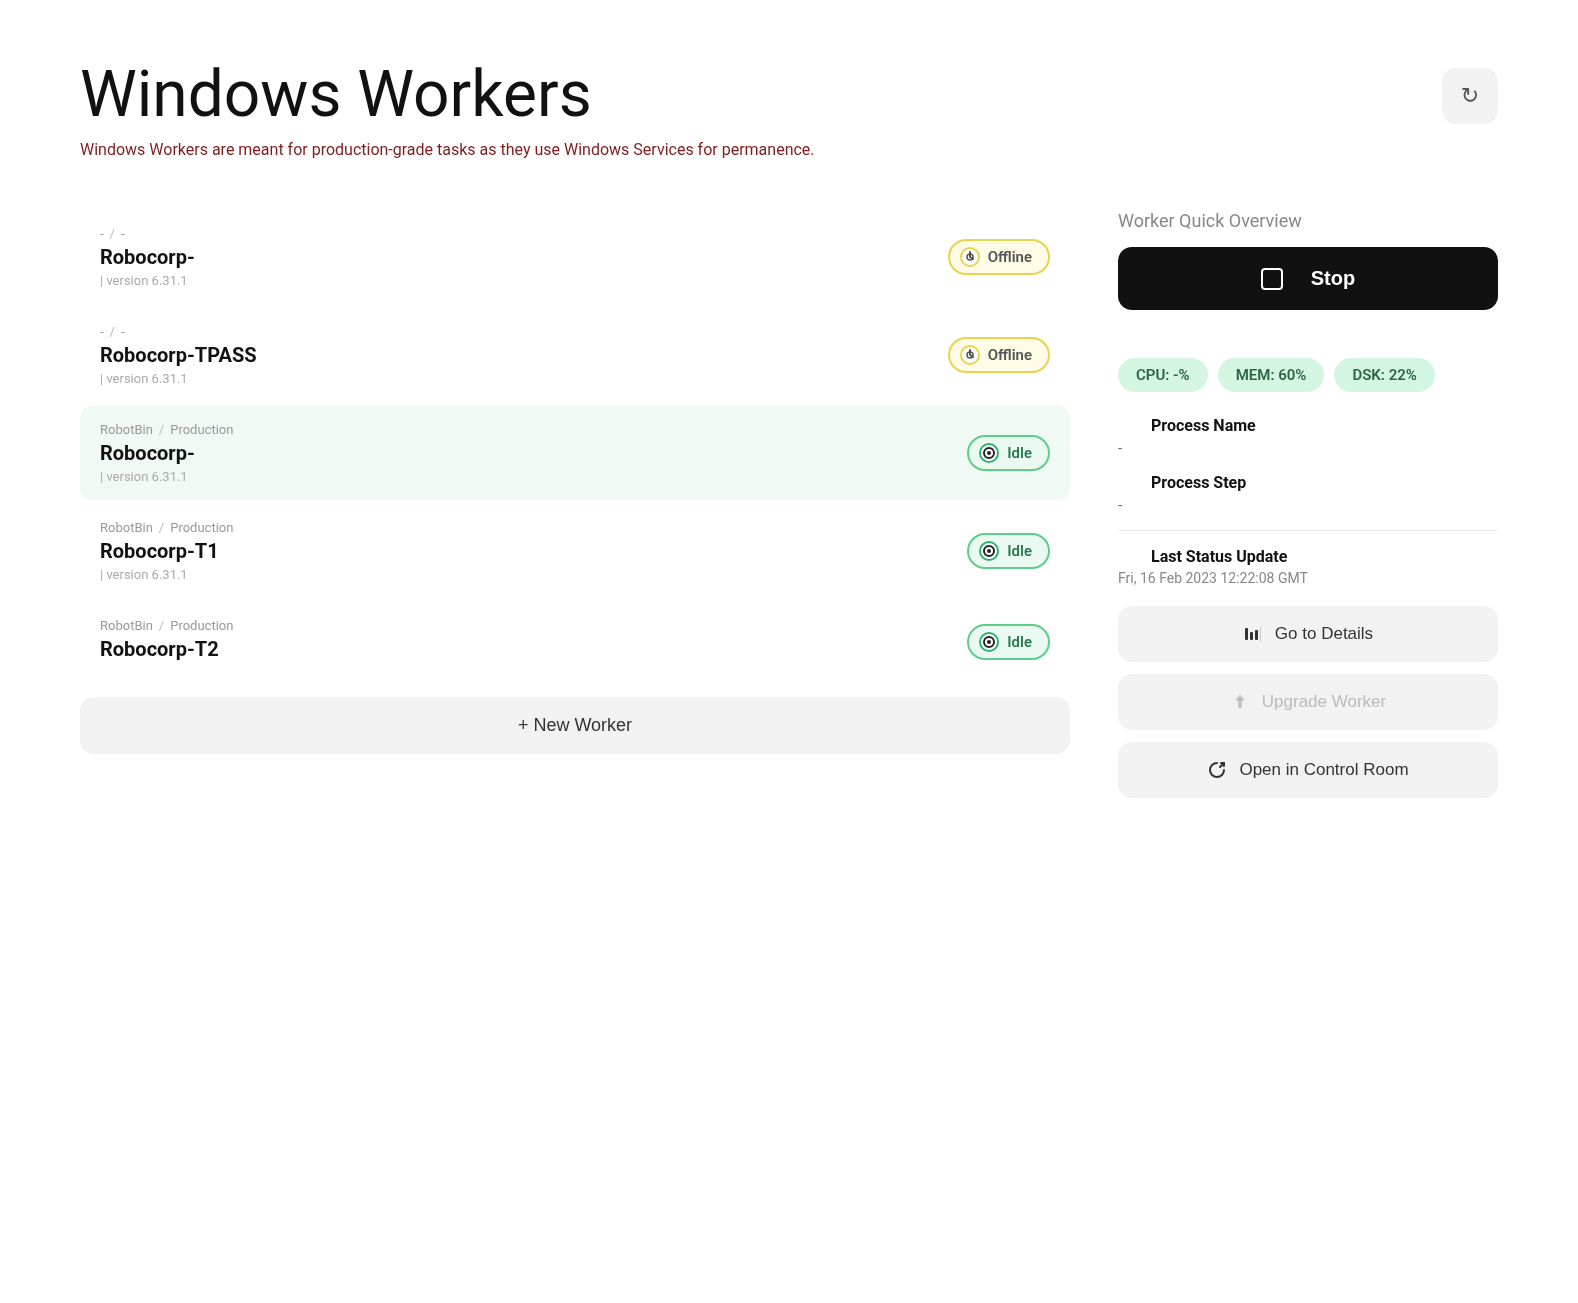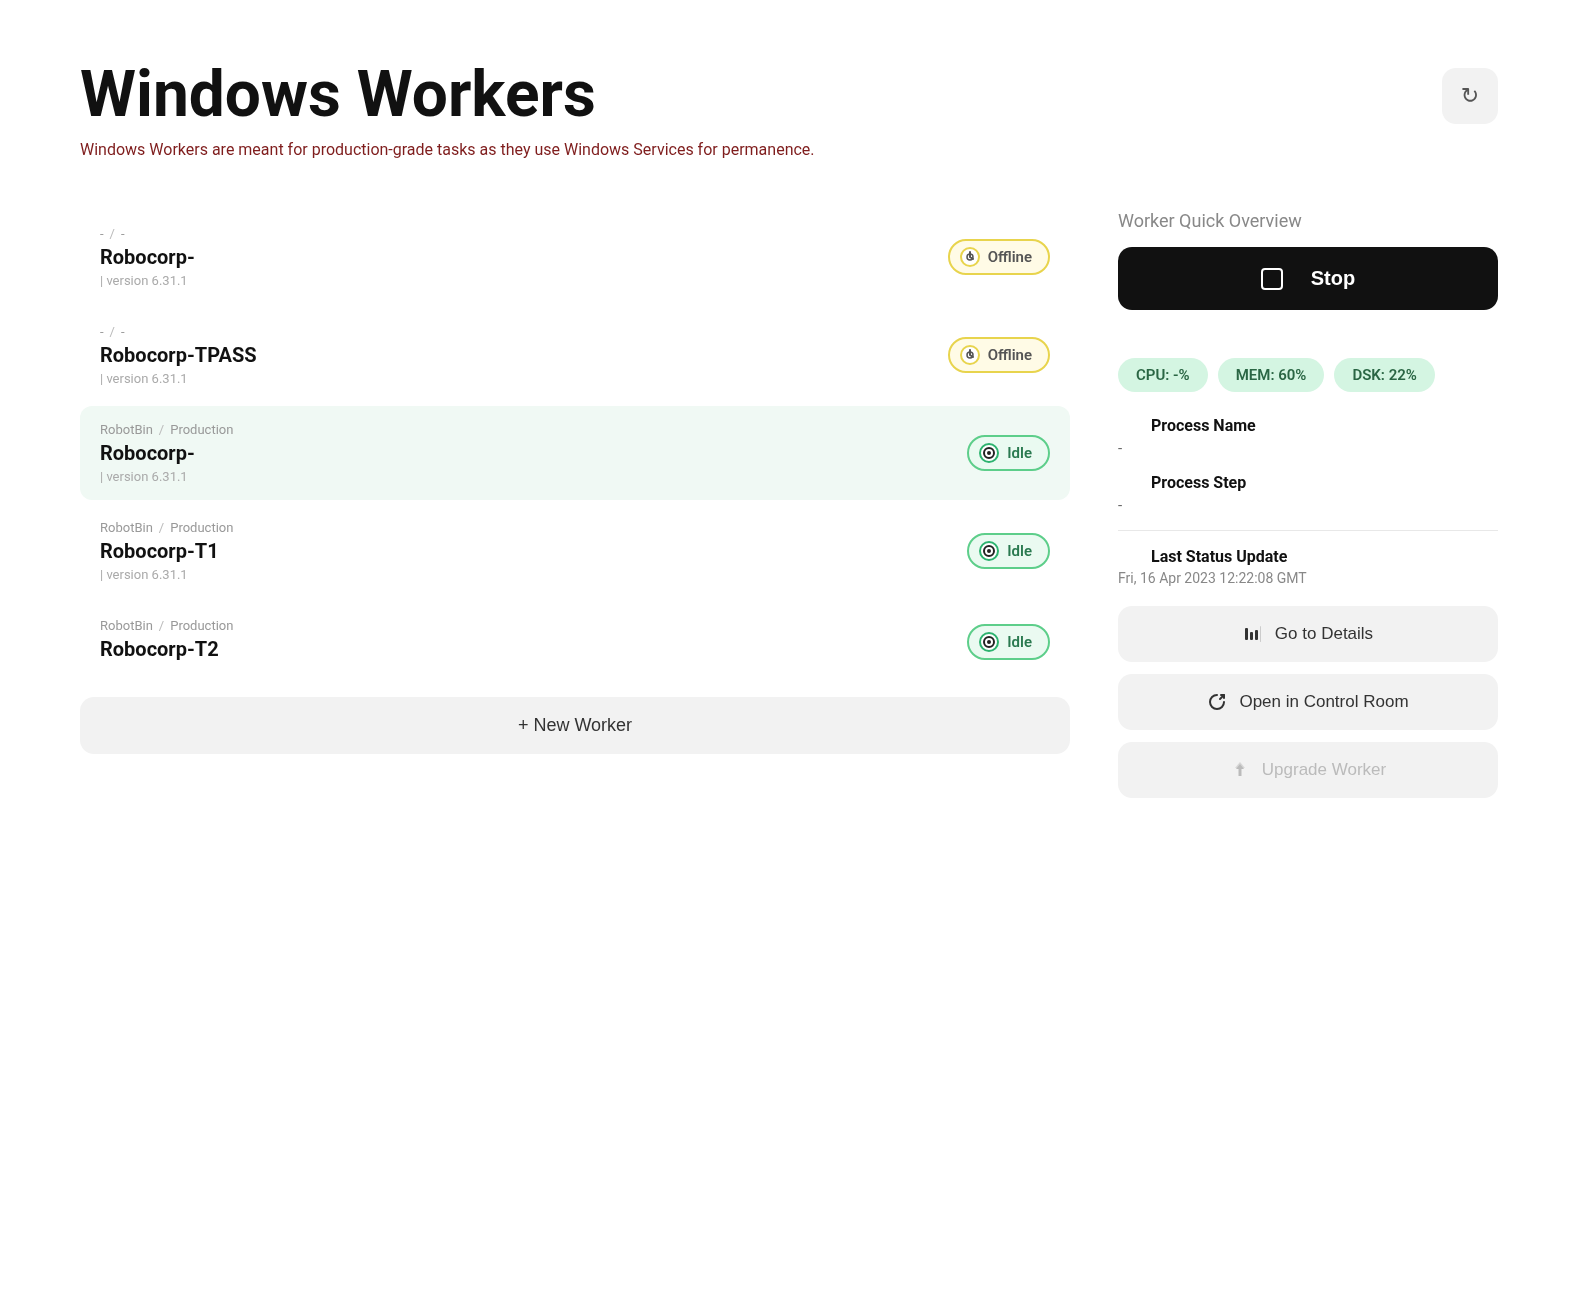--- a/index.html
+++ b/index.html
@@ -11,21 +11,21 @@
       padding: 60px 80px;
     }
     .header {
       display: flex;
       align-items: flex-start;
       justify-content: space-between;
       margin-bottom: 8px;
     }
     .page-title {
       font-size: 64px;
-      font-weight: 700;
+      font-weight: 400;
       color: #111;
       line-height: 1.1;
     }
     .refresh-btn {
       width: 56px;
       height: 56px;
       border-radius: 14px;
       background: #f2f2f2;
       border: none;
       cursor: pointer;
@@ -387,49 +387,49 @@
 
     <div class="detail-section">
       <div class="detail-label">Process Step</div>
       <div class="detail-value">-</div>
     </div>
 
     <hr class="divider">
 
     <div class="detail-section last-update">
       <div class="detail-label">Last Status Update</div>
-      <div class="last-update-time">Fri, 16 Apr 2023 12:22:08 GMT</div>
+      <div class="last-update-time">Fri, 16 Feb 2023 12:22:08 GMT</div>
     </div>
 
     <button class="action-btn">
       <span class="btn-icon">
         <svg width="20" height="20" viewBox="0 0 20 20" fill="none" xmlns="http://www.w3.org/2000/svg">
           <rect x="2" y="4" width="3" height="12" rx="1" fill="#333"></rect>
           <rect x="7" y="8" width="3" height="8" rx="1" fill="#333"></rect>
           <rect x="12" y="6" width="3" height="10" rx="1" fill="#333"></rect>
           <rect x="17" y="2" width="1" height="16" rx="0.5" fill="#ccc"></rect>
         </svg>
       </span>
       <span>Go to Details</span>
     </button>
 
+    <button class="action-btn disabled">
+      <span class="btn-icon">
+        <svg width="20" height="20" viewBox="0 0 20 20" fill="none" xmlns="http://www.w3.org/2000/svg">
+          <path d="M10 4L14 9H11V16H9V9H6L10 4Z" fill="#bbb"></path>
+          <path d="M10 2L15 8H12V16H8V8H5L10 2Z" fill="#bbb" opacity="0.5"></path>
+        </svg>
+      </span>
+      <span>Upgrade Worker</span>
+    </button>
+
     <button class="action-btn">
       <span class="btn-icon">
         <svg width="20" height="20" viewBox="0 0 20 20" fill="none" xmlns="http://www.w3.org/2000/svg">
           <path d="M10 3C6.13 3 3 6.13 3 10C3 13.87 6.13 17 10 17C13.87 17 17 13.87 17 10" stroke="#333" stroke-width="2" stroke-linecap="round" fill="none"></path>
           <path d="M14 3L17 3L17 6" stroke="#333" stroke-width="2" stroke-linecap="round" stroke-linejoin="round"></path>
           <path d="M17 3L13 7" stroke="#333" stroke-width="2" stroke-linecap="round"></path>
         </svg>
       </span>
       <span>Open in Control Room</span>
     </button>
-
-    <button class="action-btn disabled">
-      <span class="btn-icon">
-        <svg width="20" height="20" viewBox="0 0 20 20" fill="none" xmlns="http://www.w3.org/2000/svg">
-          <path d="M10 4L14 9H11V16H9V9H6L10 4Z" fill="#bbb"></path>
-          <path d="M10 2L15 8H12V16H8V8H5L10 2Z" fill="#bbb" opacity="0.5"></path>
-        </svg>
-      </span>
-      <span>Upgrade Worker</span>
-    </button>
   </div>
 </div>
 
 </body></html>

